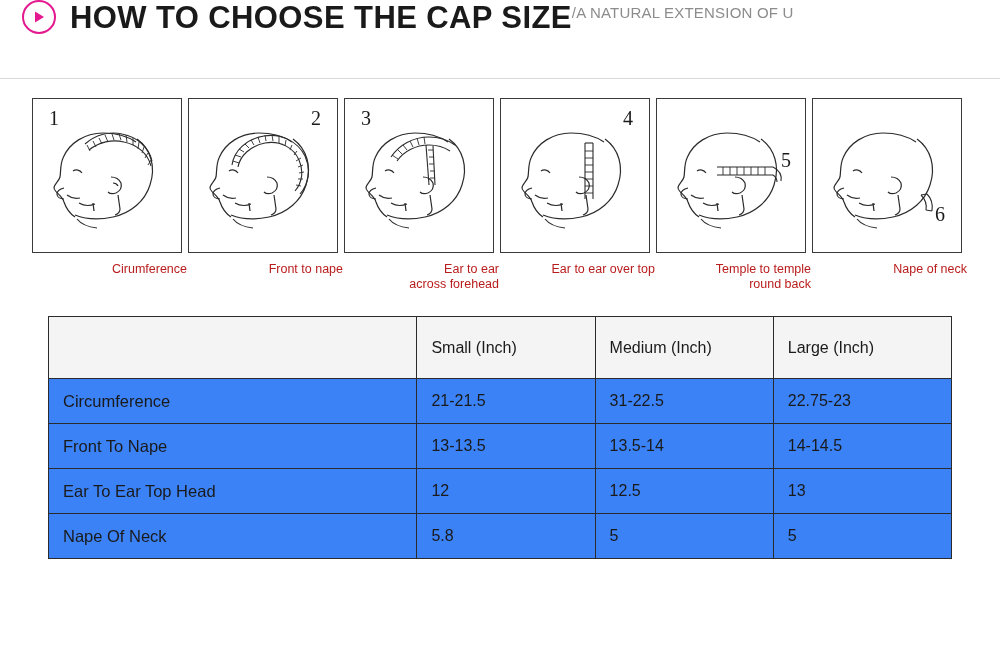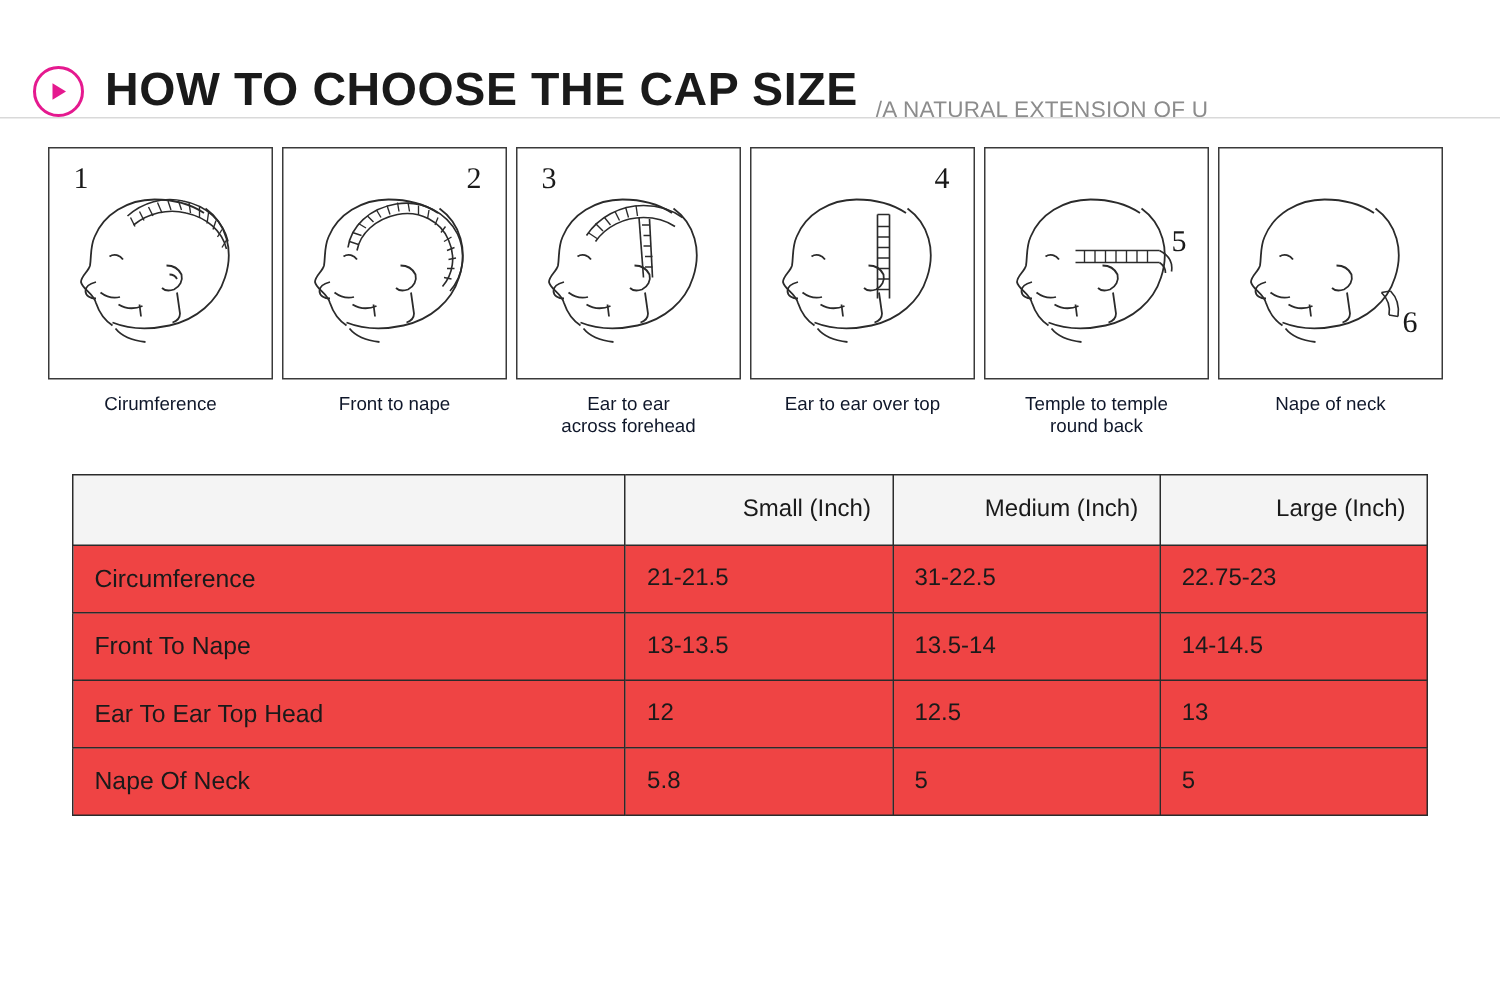--- a/index.html
+++ b/index.html
@@ -16,21 +16,21 @@
     position: relative;
   }
 
   
   .header {
     position: absolute;
     left: 0; top: 0;
     width: 1000px;
     height: 78px;
     display: flex;
-    align-items: flex-end;
+    align-items: flex-start;
     padding-left: 22px;
     box-sizing: border-box;
   }
   .header-rule {
     position: absolute;
     left: 0;
     top: 78px;
     width: 1000px;
     height: 1px;
     background: #d9d9d9;
@@ -50,21 +50,21 @@
   .title-main {
     font-size: 31px;
     font-weight: bold;
     letter-spacing: 0.4px;
     color: #1a1a1a;
     white-space: nowrap;
   }
   .title-sub {
     font-size: 15px;
     color: #8c8c8c;
-    margin-left: 12px;
+    margin-left: 0;
     letter-spacing: 0.2px;
     white-space: nowrap;
     position: relative;
     top: 4px;
   }
 
   
   .diagrams {
     position: absolute;
     left: 32px;
@@ -84,22 +84,22 @@
     height: 155px;
     border: 1px solid #3a3a3a;
     box-sizing: border-box;
     position: relative;
     background: #fff;
   }
   .diagram-box svg { display: block; }
   .diagram-caption {
     margin-top: 9px;
     font-size: 12.5px;
-    color: #0f172a;
-    text-align: center;
+    color: #b91c1c;
+    text-align: right;
     line-height: 15px;
     width: 160px;
   }
 
   
   .size-table {
     position: absolute;
     left: 48px;
     top: 316px;
     width: 904px;
@@ -108,27 +108,26 @@
   }
   .size-table th,
   .size-table td {
     border: 1px solid #2b2b2b;
     height: 45px;
     padding: 0 14px;
     font-size: 16px;
     font-weight: normal;
     text-align: left;
     color: #1a1a1a;
-    background: #ef4444;
+    background: #3b82f6;
     box-sizing: border-box;
   }
   .size-table thead th {
     background: #f4f4f4;
-    height: 47px;
-    text-align: right;
+    height: 62px;
   }
   .size-table thead th.corner {
     background: #f4f4f4;
   }
   .col-label { width: 368px; }
   .col-val   { width: 178px; }
   .size-table tbody td.rowlabel {
     font-size: 16.5px;
   }
 </style>

